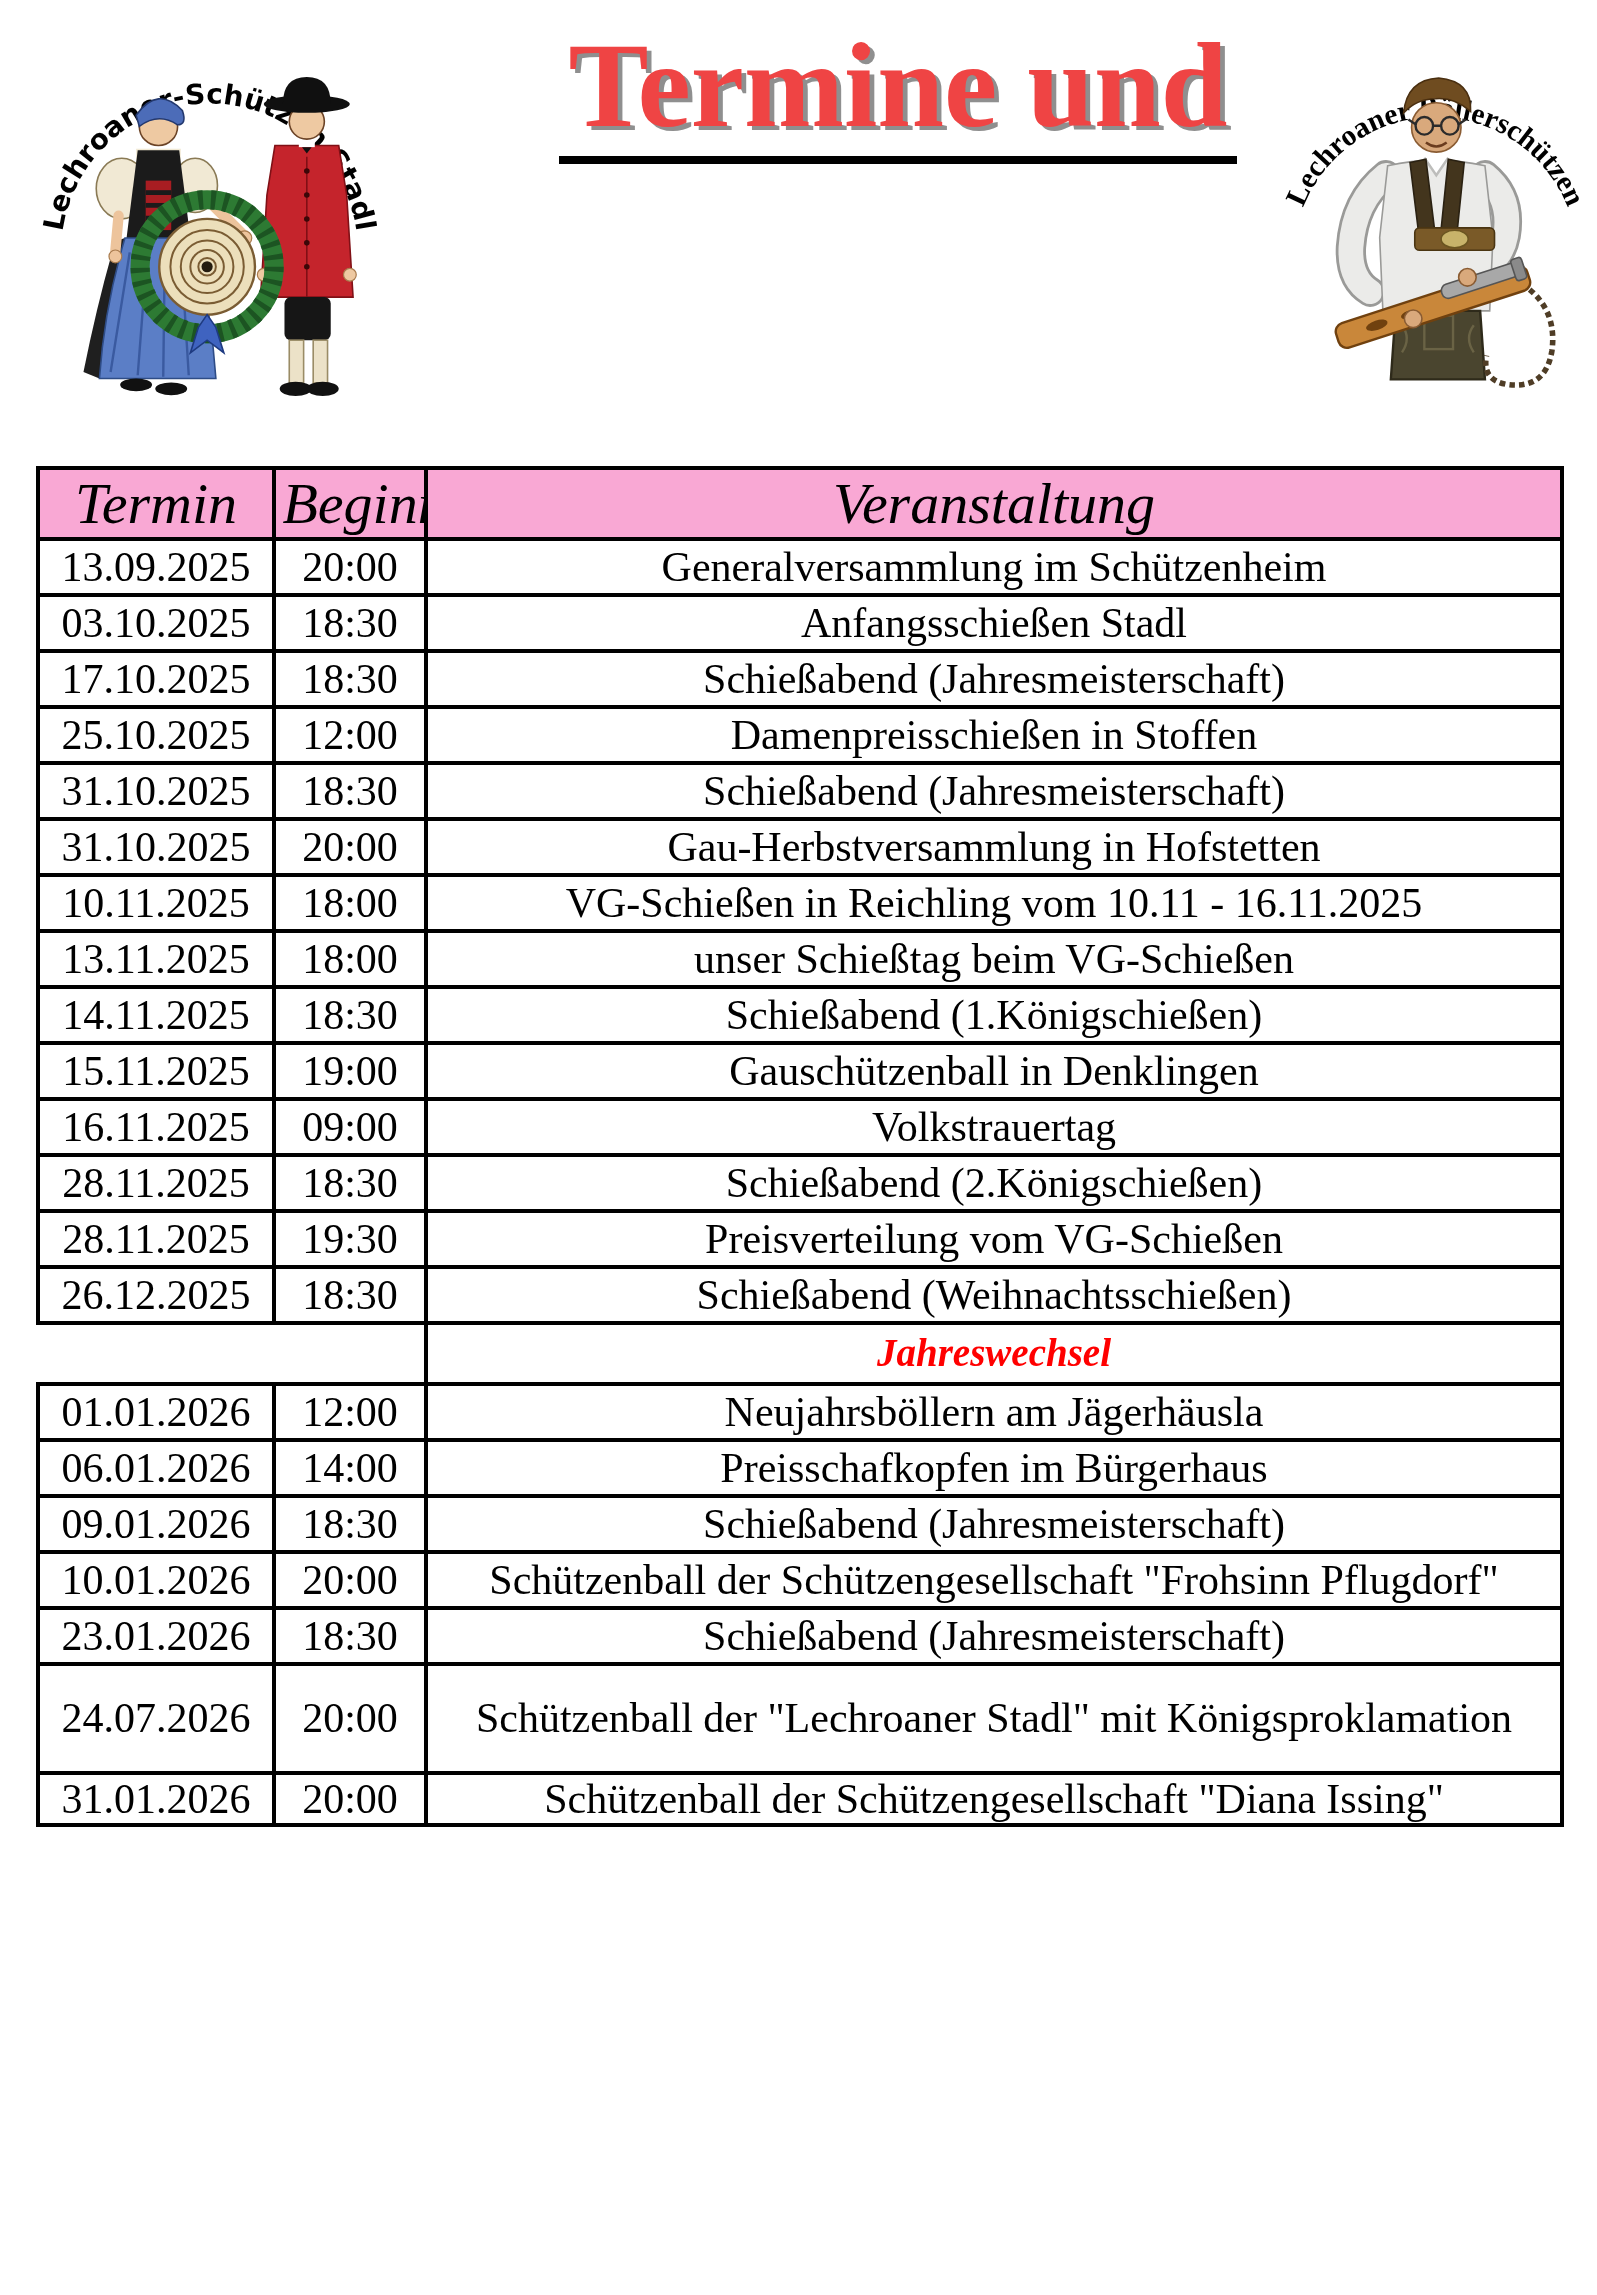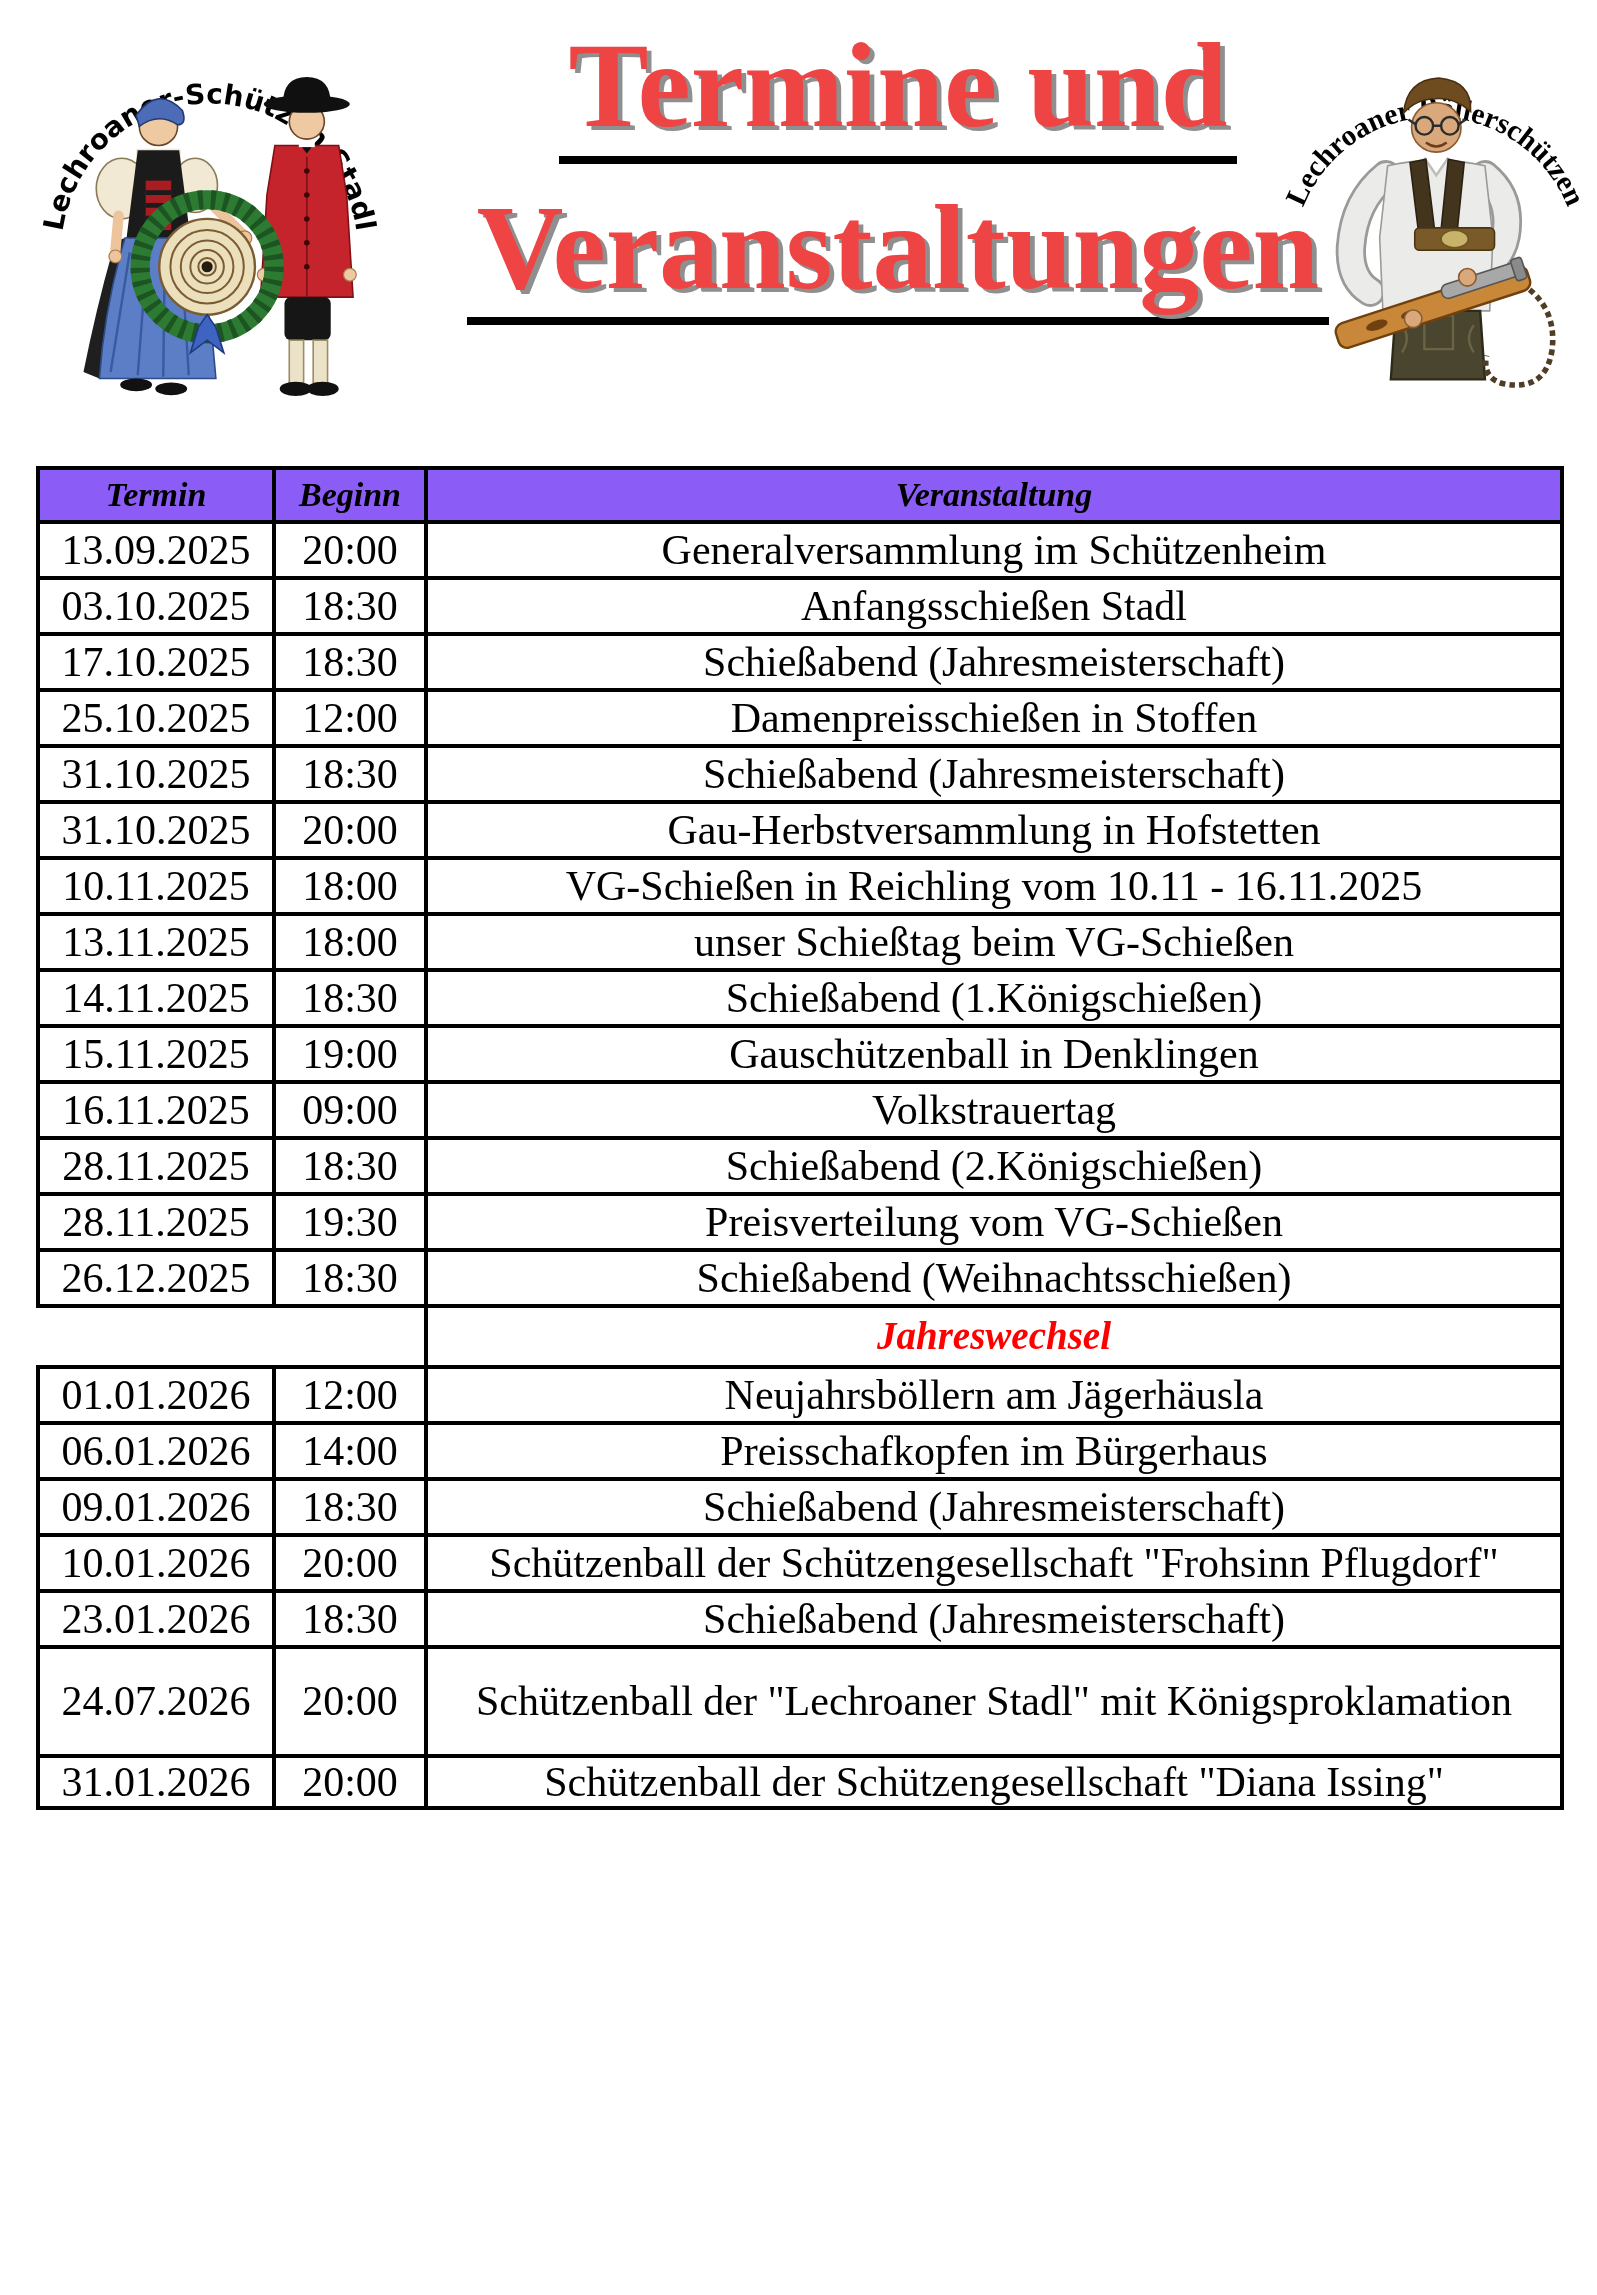--- a/index.html
+++ b/index.html
@@ -50,24 +50,24 @@
     border-top:4.8px solid #000;
     text-align:center;
     vertical-align:middle;
     padding:0 6.4px;
     overflow:hidden;
   }
   .schedule th:last-child, .schedule td:last-child { border-right:4.8px solid #000; }
   .schedule tbody tr:last-child td { border-bottom:4.8px solid #000; }
 
   .schedule th {
-    background:#8b5cf6;
+    background:#f9a8d4;
     font-style:italic;
-    font-weight:bold;
-    font-size:34px;
+    font-weight:normal;
+    font-size:58px;
     height:54px;
   }
   .schedule td {
     font-size:42px;
     height:56px;
     line-height:1.05;
     background:#ffffff;
   }
   .schedule tr.divider-row td { height:61px; }
   .schedule tr.tall-row td { height:109px; }
@@ -157,21 +157,20 @@
       <circle cx="207" cy="288" r="33" fill="none" stroke="#7a5c33" stroke-width="2.5"></circle>
       <circle cx="207" cy="288" r="21" fill="none" stroke="#7a5c33" stroke-width="2.5"></circle>
       <circle cx="207" cy="288" r="11" fill="none" stroke="#7a5c33" stroke-width="2.5"></circle>
       <circle cx="207" cy="288" r="7" fill="#241c10"></circle>
       <path d="M196 364 L207 348 L218 364 L228 396 L207 380 L186 396 Z" fill="#3f63c0" stroke="#1e3a80" stroke-width="2"></path>
     </g>
   </svg>
 
   <div class="title">
     <div class="row1"><span class="tline">Termine und</span></div>
-    <div class="row2"><span class="tline">Veranstaltungen</span></div>
   </div>
 
   <svg class="logo-right" viewBox="0 0 400 470">
     <defs>
       <path id="arcRight" d="M 30 330 A 178 178 0 1 1 370 330" fill="none"></path>
     </defs>
     <text class="arc-text-right">
       <textPath href="#arcRight" startOffset="50%" text-anchor="middle">Lechroaner Böllerschützen</textPath>
     </text>
 

